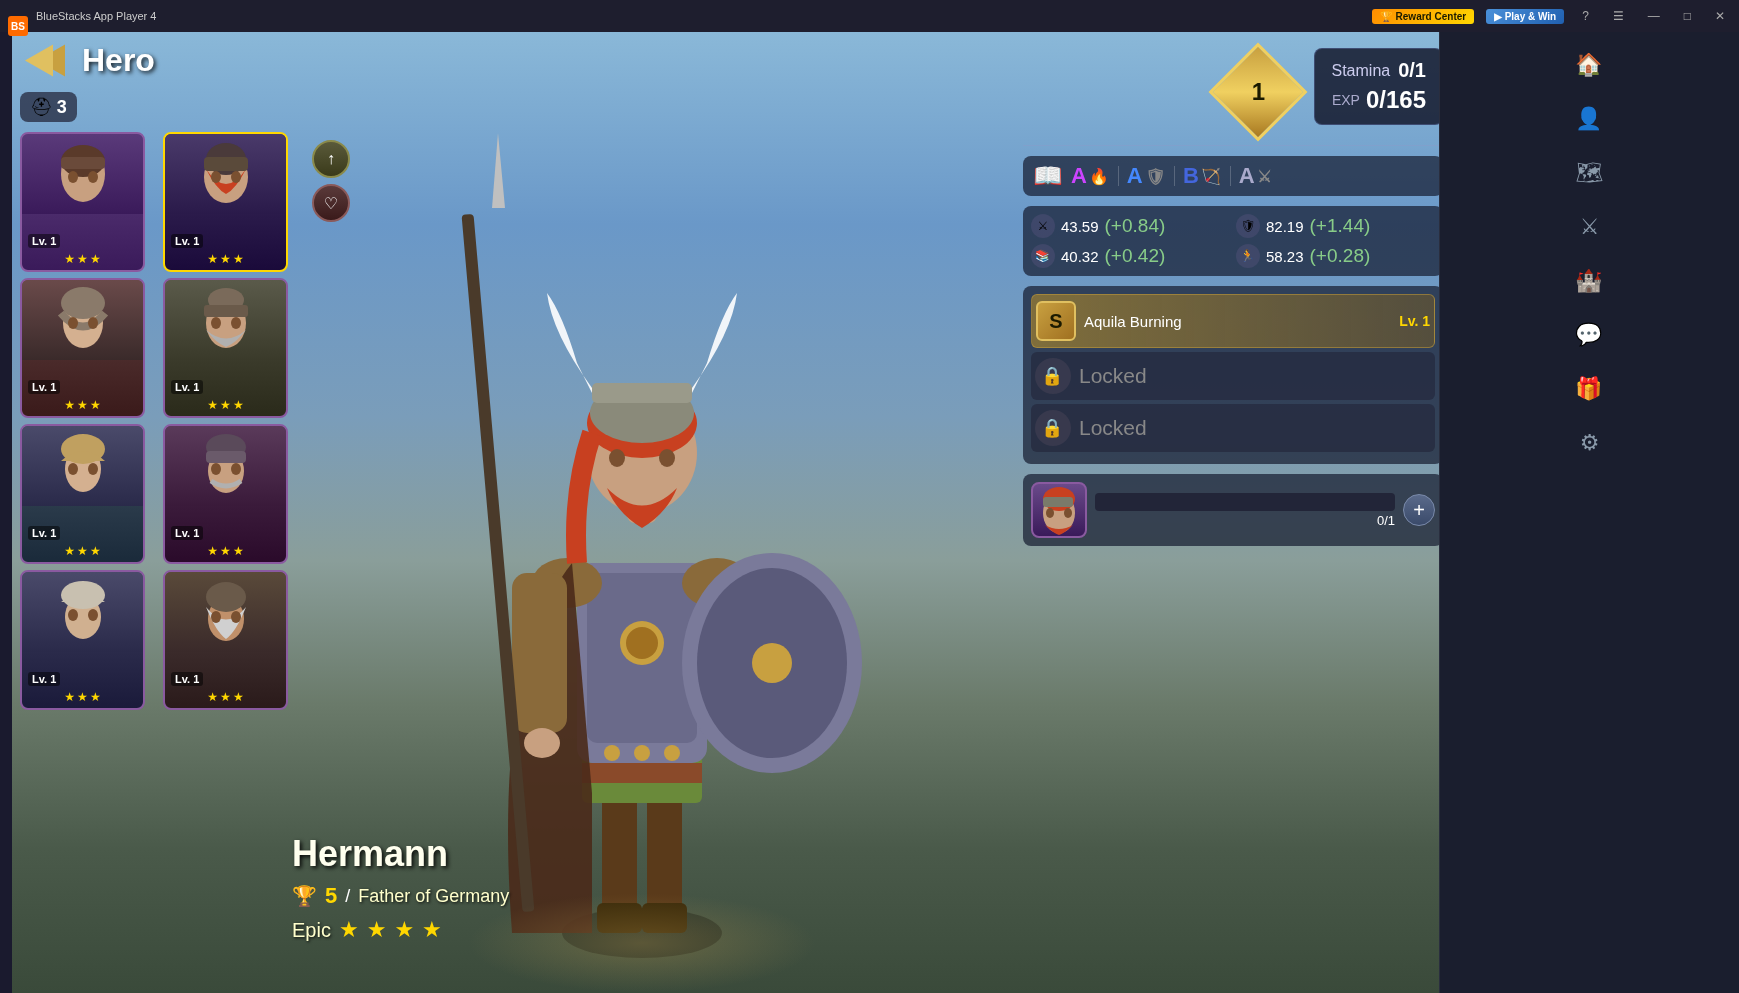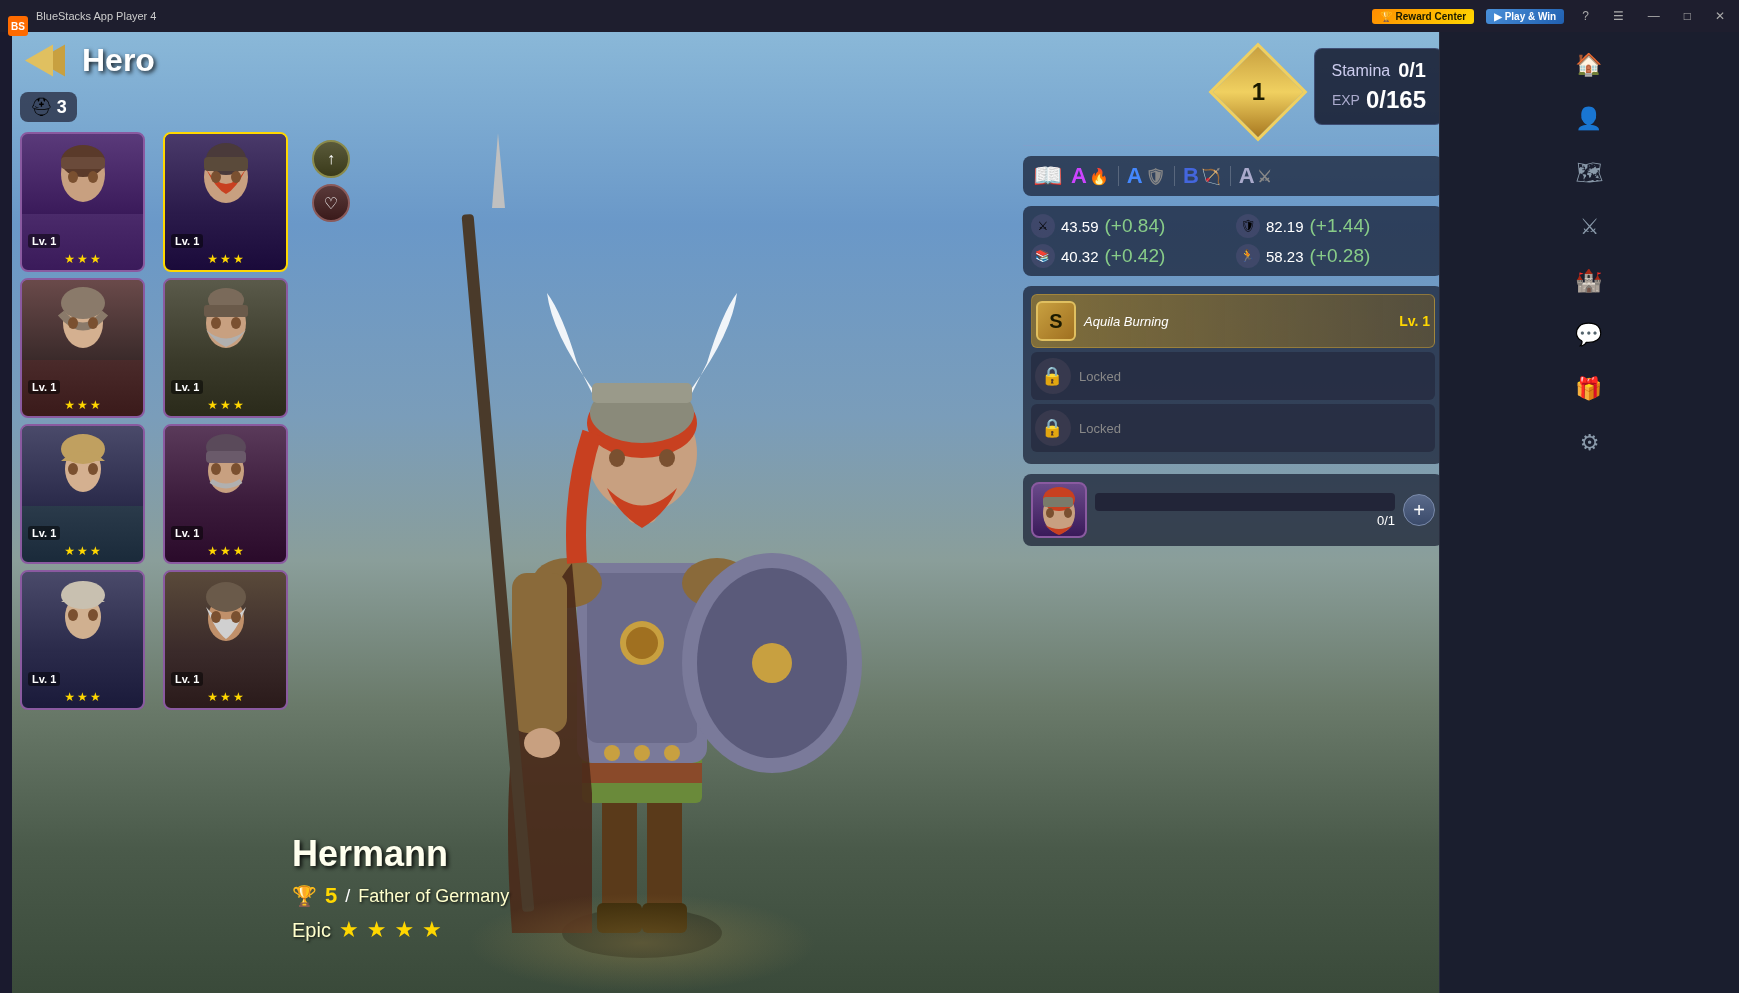--- a/index.html
+++ b/index.html
@@ -378,42 +378,41 @@
       align-items: center;
       justify-content: center;
       font-size: 20px;
       font-weight: bold;
       color: #1a1a00;
       border: 2px solid #e0c060;
     }
     .skill-name {
       flex: 1;
       color: white;
-      font-size: 13px;
-      font-style: italic;
+      font-size: 15px;
     }
     .skill-level {
       color: #ffd700;
       font-size: 14px;
       font-weight: bold;
     }
     .lock-icon {
       width: 36px;
       height: 36px;
       background: rgba(60,60,80,0.8);
       border-radius: 50%;
       display: flex;
       align-items: center;
       justify-content: center;
       font-size: 18px;
       color: #888;
     }
     .lock-text {
       color: #888;
-      font-size: 13px;
+      font-size: 21px;
     }
 
     
     .summon-area {
       display: flex;
       align-items: center;
       gap: 8px;
       background: rgba(20,25,45,0.7);
       border-radius: 8px;
       padding: 8px;

